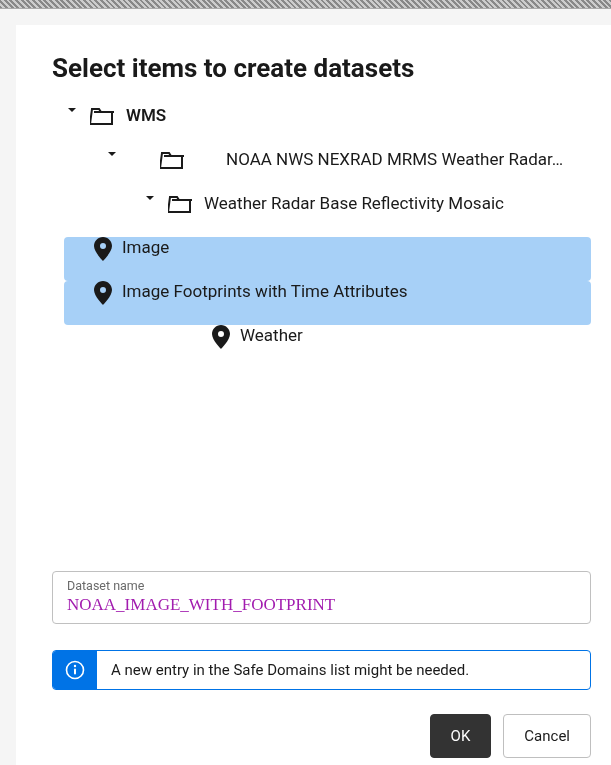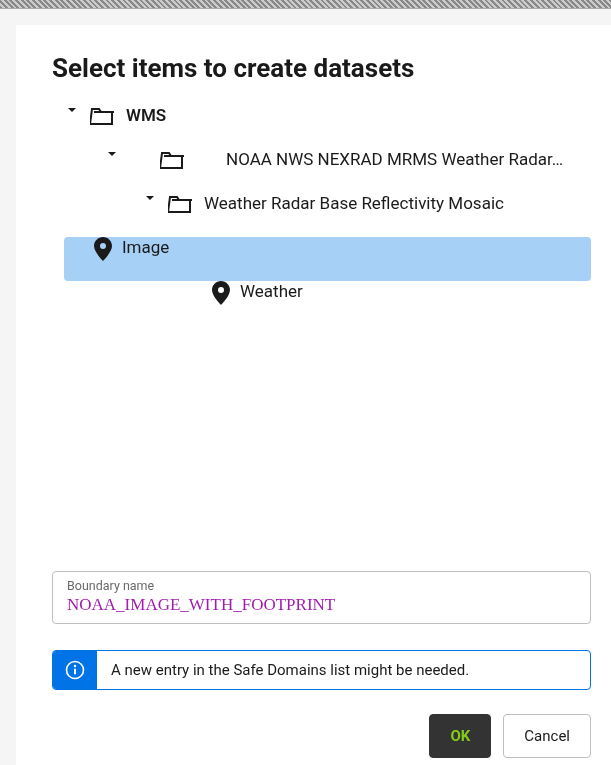--- a/index.html
+++ b/index.html
@@ -118,23 +118,23 @@
   }
   button.btn {
     font-size: 15px;
     padding: 12px 20px;
     border-radius: 4px;
     cursor: pointer;
     font-family: inherit;
   }
   .btn-primary {
     background: #333333;
-    color: #84cc16;
+    color: #ffffff;
     border: 1px solid #333333;
-    font-weight: 700;
+    font-weight: 400;
   }
   .btn-secondary {
     background: #ffffff;
     color: #1a1a1a;
     border: 1px solid #bfbfbf;
   }
 </style>
 </head>
 <body>
 
@@ -190,36 +190,44 @@
 
     <div class="row indent-3 selected">
       <span class="pin-icon">
         <svg width="18" height="24" viewBox="0 0 18 24">
             <path d="M9 0 C4 0 0 4 0 9 C0 15 9 24 9 24 C9 24 18 15 18 9 C18 4 14 0 9 0 Z M9 12 a3 3 0 1 1 0-6 a3 3 0 0 1 0 6 Z" fill="#1a1a1a"></path>
           </svg>
       </span>
       <span class="label">Image</span>
     </div>
 
+    <div class="row indent-3 selected">
+      <span class="pin-icon">
+        <svg width="18" height="24" viewBox="0 0 18 24">
+            <path d="M9 0 C4 0 0 4 0 9 C0 15 9 24 9 24 C9 24 18 15 18 9 C18 4 14 0 9 0 Z M9 12 a3 3 0 1 1 0-6 a3 3 0 0 1 0 6 Z" fill="#1a1a1a"></path>
+          </svg>
+      </span>
+      <span class="label">Image Footprints with Time Attributes</span>
+    </div>
 
     <div class="row indent-3">
       <span class="pin-icon">
         <svg width="18" height="24" viewBox="0 0 18 24">
             <path d="M9 0 C4 0 0 4 0 9 C0 15 9 24 9 24 C9 24 18 15 18 9 C18 4 14 0 9 0 Z M9 12 a3 3 0 1 1 0-6 a3 3 0 0 1 0 6 Z" fill="#1a1a1a"></path>
           </svg>
       </span>
       <span class="label">Weather</span>
     </div>
 
   </div>
 
   <div class="spacer"></div>
 
   <div class="field-wrap">
-    <div class="field-label">Boundary name</div>
+    <div class="field-label">Dataset name</div>
     <input class="field-value" type="text" value="NOAA_IMAGE_WITH_FOOTPRINT" style="">
   </div>
 
   <div class="info-bar">
     <div class="info-icon-box">
       <svg width="20" height="20" viewBox="0 0 20 20">
         <circle cx="10" cy="10" r="8.5" fill="none" stroke="#ffffff" stroke-width="1.6"></circle>
         <circle cx="10" cy="6" r="1.2" fill="#ffffff"></circle>
         <rect x="9" y="8.5" width="2" height="6" rx="1" fill="#ffffff"></rect>
       </svg>

